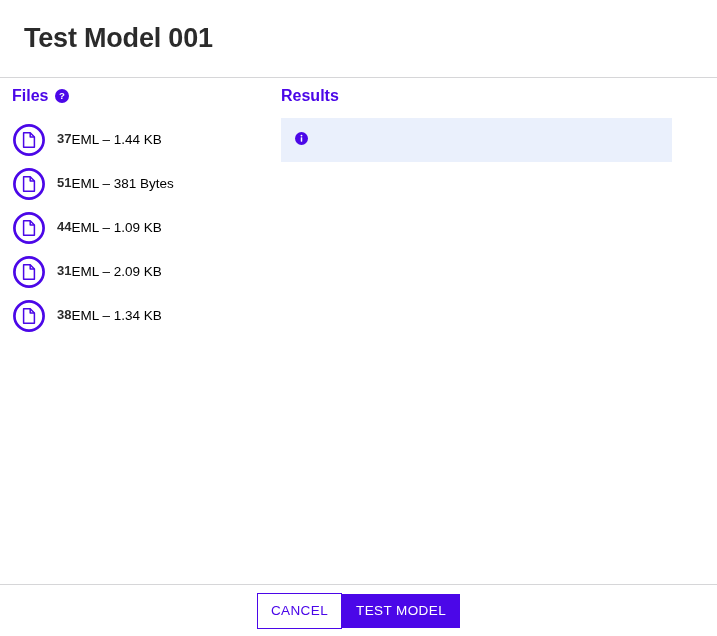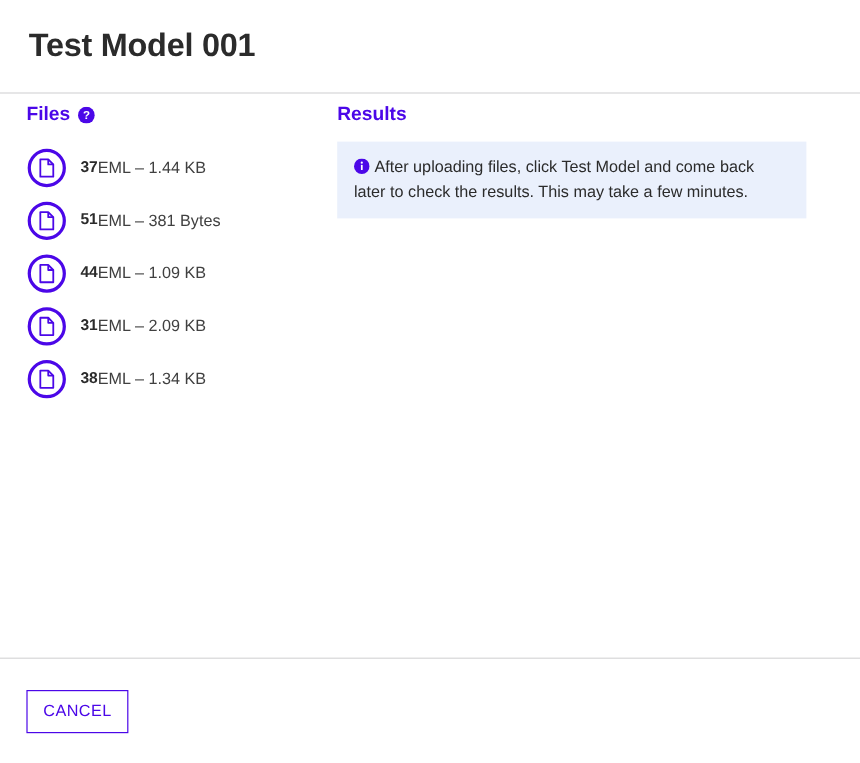--- a/index.html
+++ b/index.html
@@ -41,21 +41,21 @@
     right: 0;
     bottom: 74px;
     display: flex;
     align-items: flex-start;
     padding-top: 20px;
     box-sizing: border-box;
   }
   .col-files {
     width: 281px;
     flex: 0 0 281px;
-    padding-left: 22px;
+    padding-left: 12px;
     box-sizing: border-box;
   }
   .col-results {
     flex: 1 1 auto;
     padding-left: 0px;
     box-sizing: border-box;
   }
 
   .section-head {
     display: flex;
@@ -100,21 +100,21 @@
     line-height: 1.28;
   }
   .file-name {
     font-size: 13px;
     font-weight: bold;
     color: #2b2b2b;
   }
   .file-sub {
     font-size: 13.5px;
     font-weight: normal;
-    color: #404040;
+    color: #000000;
   }
 
   
   .alert {
     background: #eaf0fc;
     padding: 11px 14px 12px 14px;
     box-sizing: border-box;
     width: 391px;
     font-size: 13.5px;
     line-height: 1.52;
@@ -130,26 +130,26 @@
     vertical-align: -1.5px;
     margin-right: 4px;
   }
 
   
   .footer {
     position: absolute;
     left: 0;
     right: 0;
     bottom: 0;
-    height: 88px;
+    height: 52px;
     border-top: 1px solid #d6d6d8;
     box-sizing: border-box;
     display: flex;
     align-items: center;
-    justify-content: flex-start;
+    justify-content: center;
     padding: 0 22px;
   }
   .btn {
     font-family: "Liberation Sans", sans-serif;
     font-size: 13.5px;
     letter-spacing: 0.4px;
     cursor: pointer;
     border-radius: 0;
     padding: 0;
   }
@@ -273,22 +273,23 @@
     </div>
 
     <div class="alert">
       <span class="alert-inner">
         <span class="info-icon">
           <svg viewBox="0 0 16 16" width="13" height="13" aria-hidden="true">
             <circle cx="8" cy="8" r="8" fill="#4B07E8"></circle>
             <rect x="7.1" y="6.6" width="1.8" height="5.4" rx="0.6" fill="#ffffff"></rect>
             <circle cx="8" cy="4.4" r="1.15" fill="#ffffff"></circle>
           </svg>
-        </span><span>After uploading files, click Test Model and come back later to check the results. This may take a few minutes.</span>
+        </span>
       </span>
     </div>
 
   </div>
 </div>
 
 <div class="footer">
   <button class="btn btn-cancel">CANCEL</button>
+  <button class="btn btn-primary">TEST MODEL</button>
 </div>
 
 </body></html>

